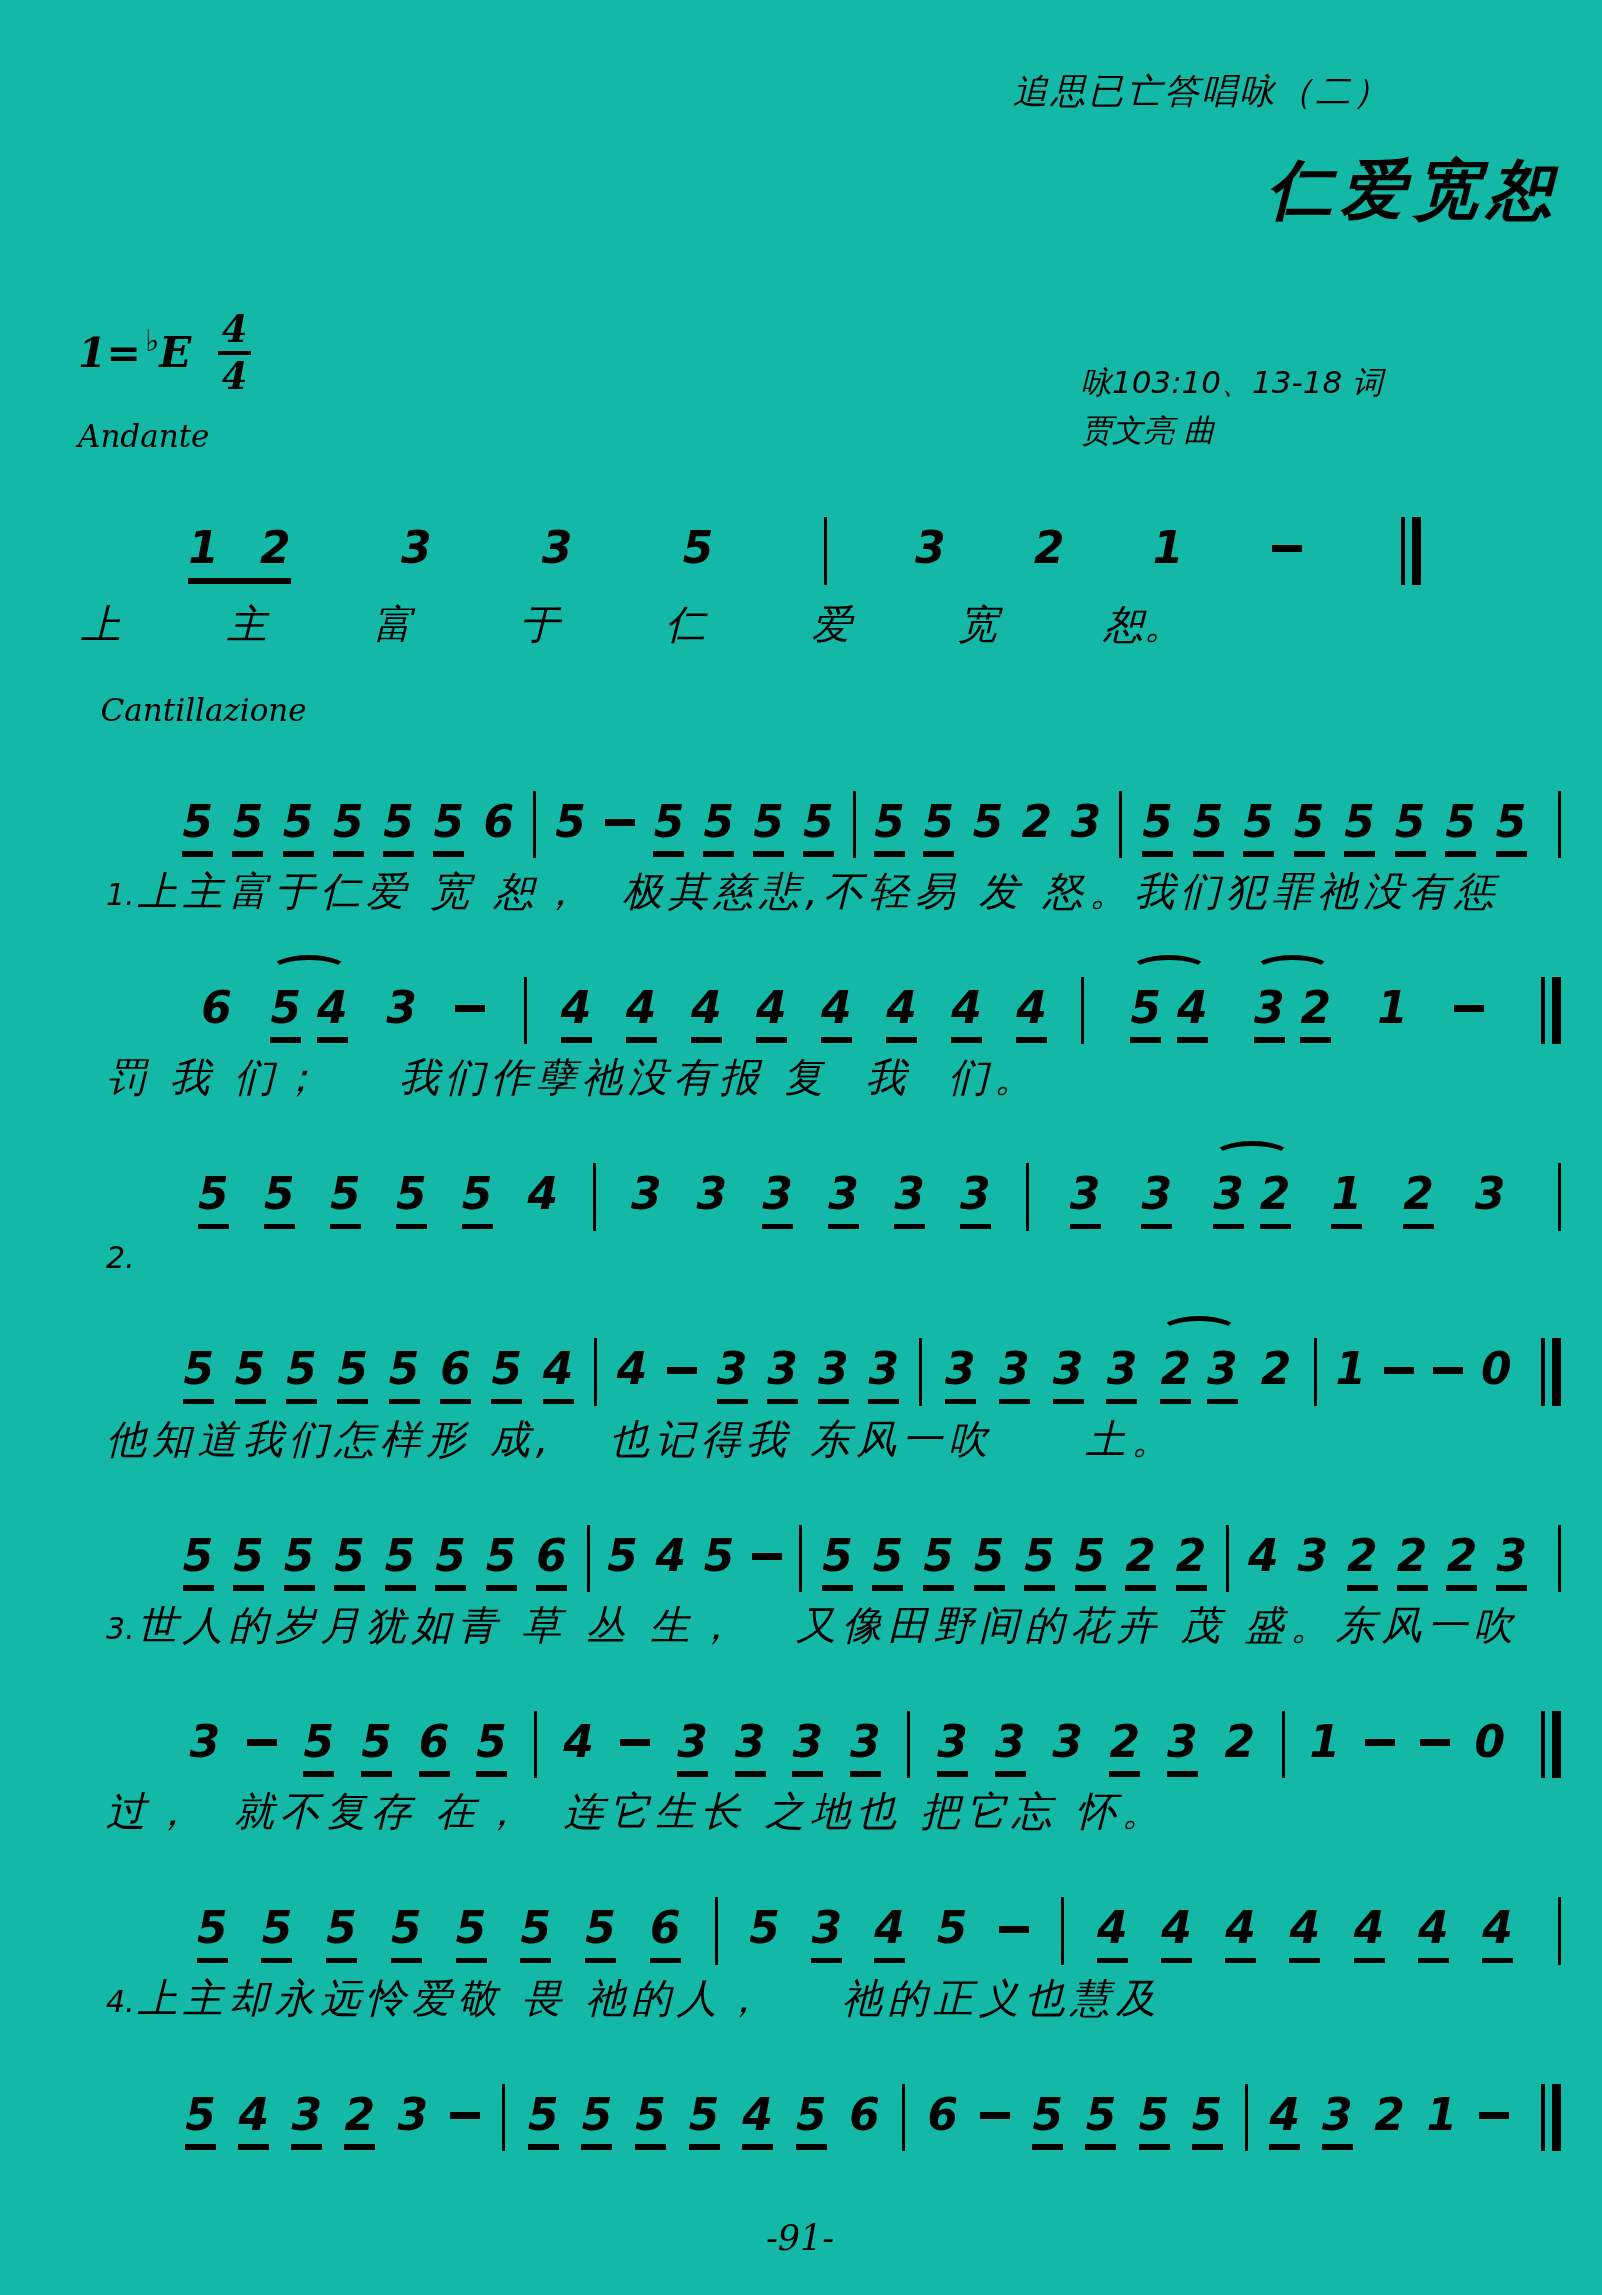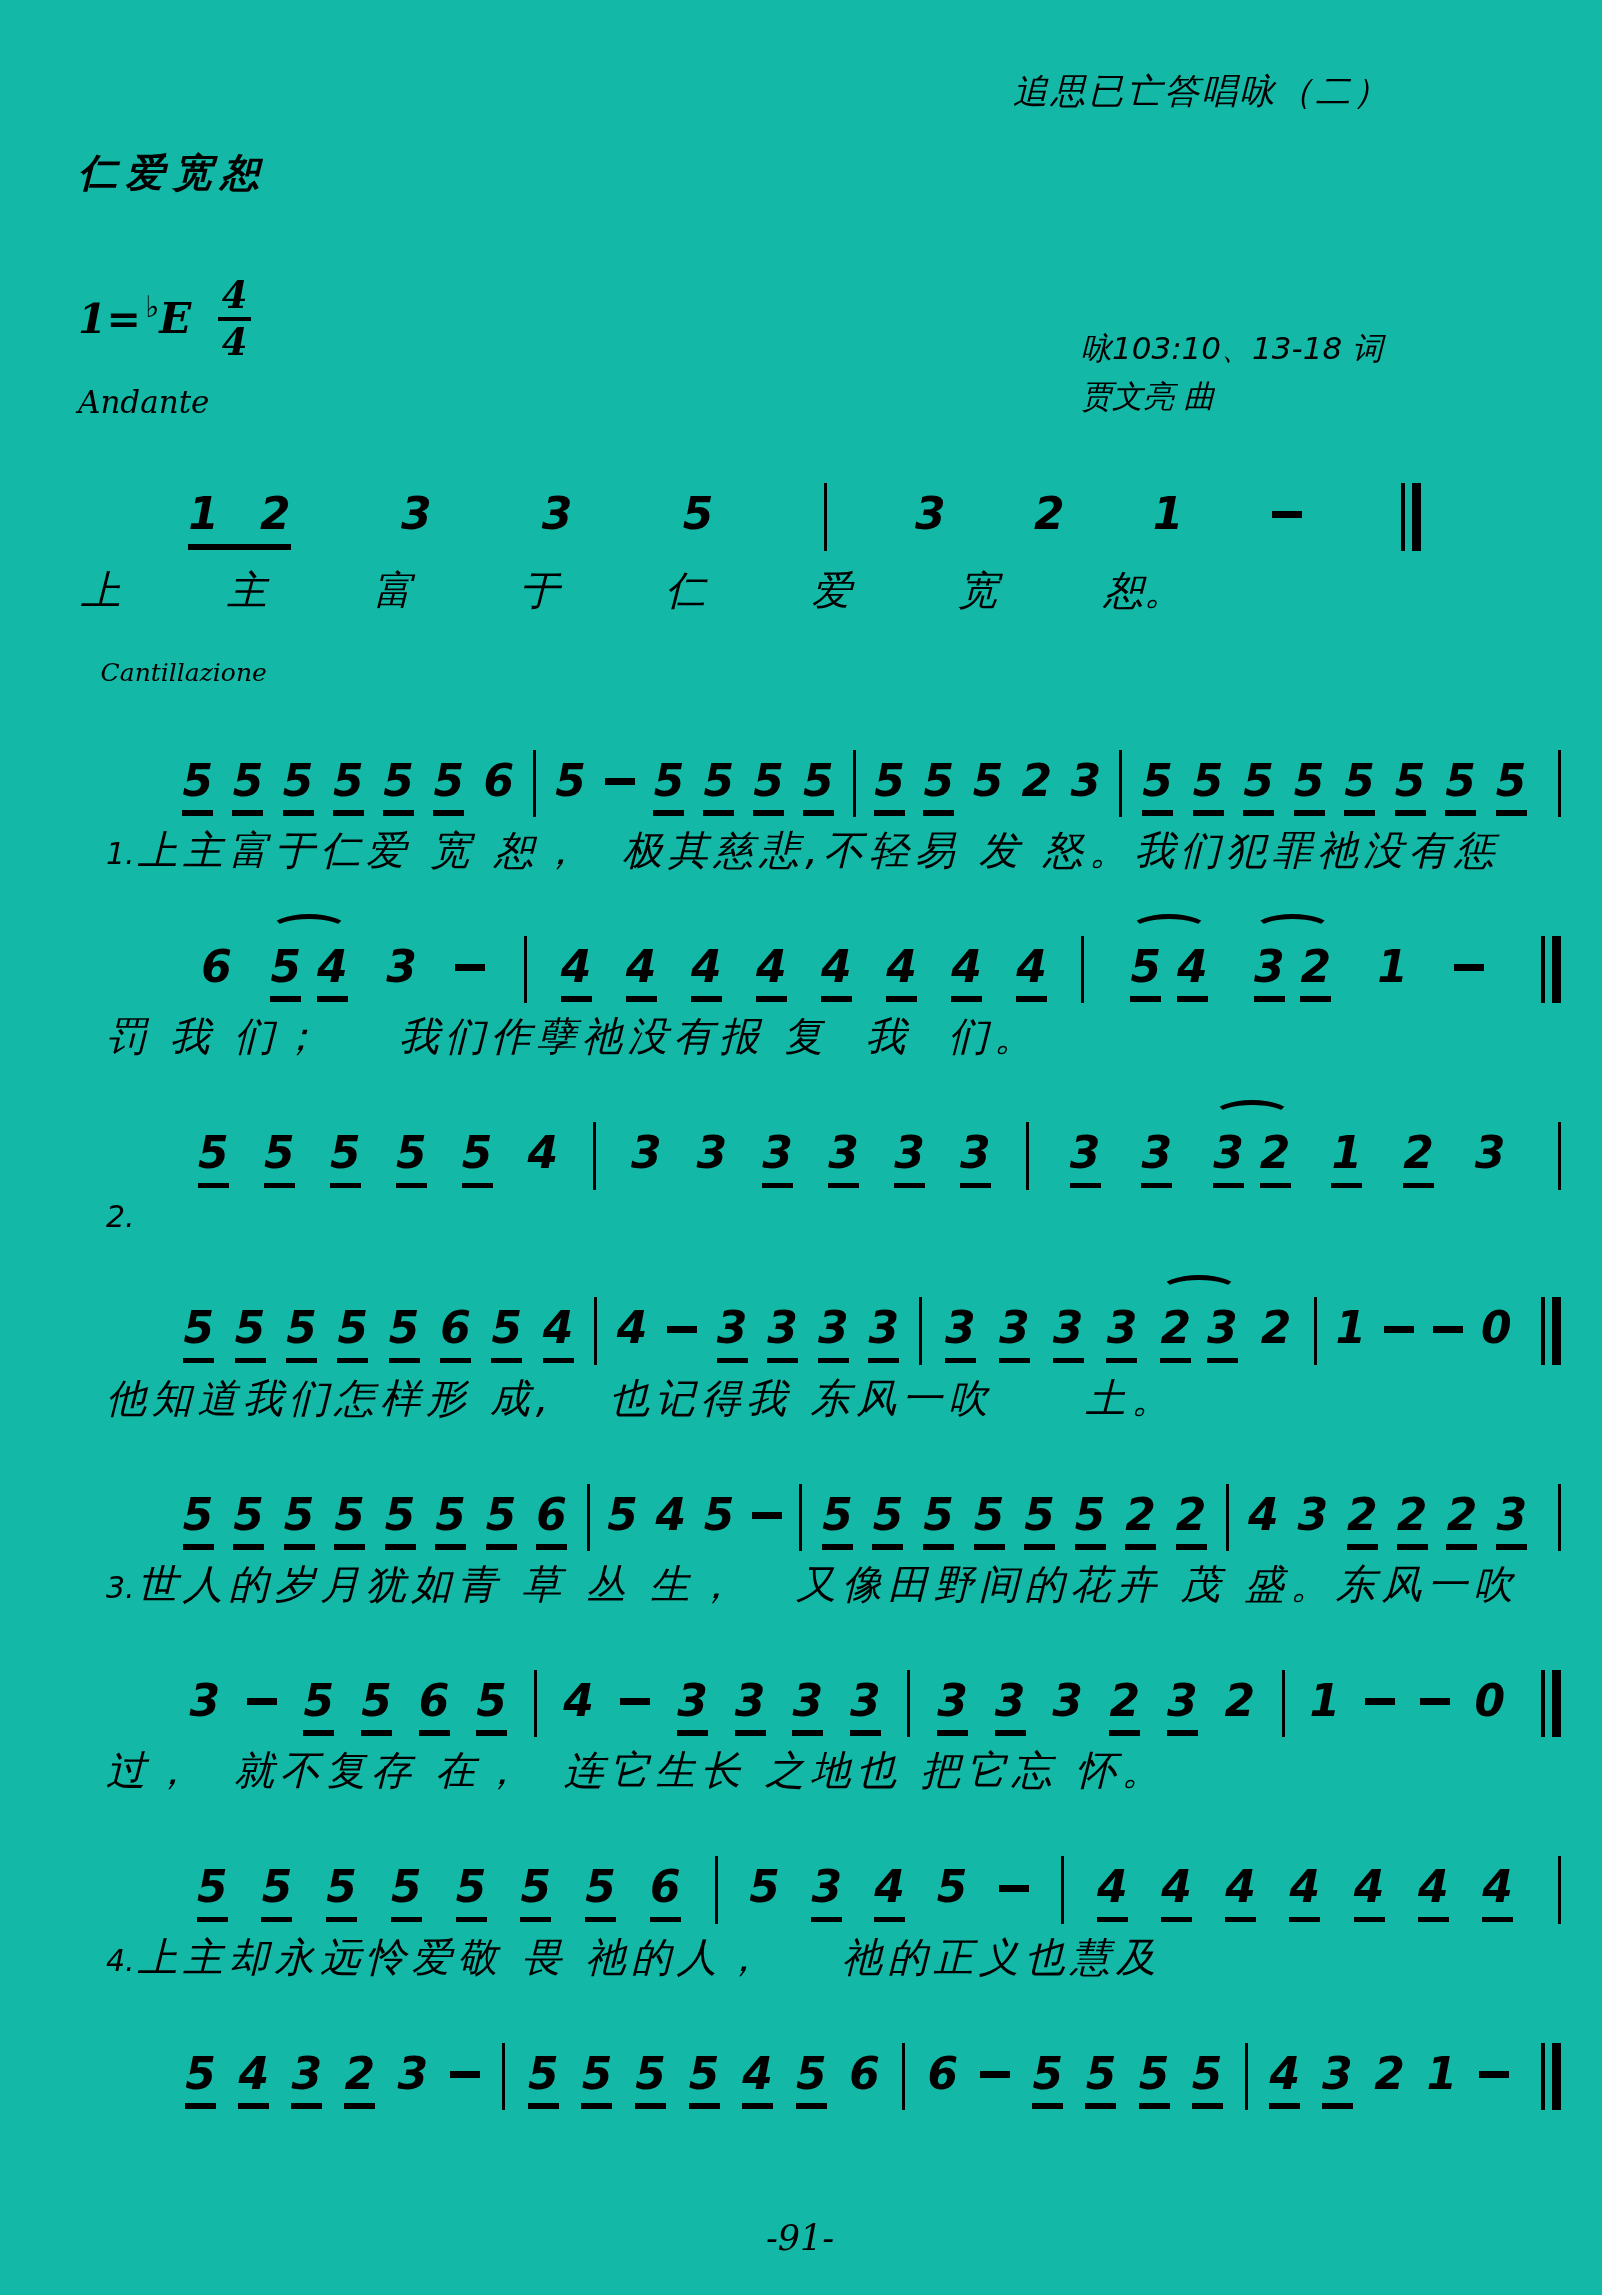--- a/index.html
+++ b/index.html
@@ -1,21 +1,21 @@
 <!DOCTYPE html>
 <html style="font-size:11.3px"><head>
 <meta charset="utf-8">
 <style>
   html,body{margin:0;padding:0;background:#fff;}
   .page{position:relative;width:1602px;height:2295px;background:#14b8a6;color:#000;
         font-family:"DejaVu Sans", sans-serif;overflow:hidden;font-style:italic;}
   .content{padding:68px 41px 0 78px;}
 
   .header{ text-align:right;padding-right:170px;font-size:35px;letter-spacing:2.8px;font-weight:500;}
-  .title{ text-align:left;margin-top:31px;font-size:39px;font-weight:700;letter-spacing:8.5px;
+  .title{ text-align:right;margin-top:31px;font-size:65px;font-weight:700;letter-spacing:8.5px;
           font-family:"DejaVu Serif", serif;}
 
   .meta{display:flex;justify-content:space-between;align-items:flex-end;margin-top:76px;}
   .keys-row{display:flex;align-items:center;font-weight:700;font-size:41px;
             font-family:"DejaVu Serif", serif;line-height:1;}
   .flat{font-size:30px;position:relative;top:-12.7px;margin-left:4.2px;}
   .keyletter{font-size:42px;}
   .meter{display:inline-flex;flex-direction:column;align-items:center;margin-left:27px;
          font-size:37px;line-height:1.08;}
   .m-top{border-bottom:4.2px solid #000;padding:0 3.5px 1.4px 3.5px;}
@@ -48,21 +48,21 @@
   .endbar{display:flex;margin-left:11.3px;}
   .endbar .thin{width:3.5px;background:#000;}
   .endbar .thick{width:9.2px;background:#000;margin-left:7px;}
 
   .lyric-line{margin-top:10px;font-size:40px;display:flex;align-items:baseline;
               margin-left:28px;white-space:pre;line-height:1.15;}
   .vno{font-size:30px;margin-right:2.8px;}
   .lyr{letter-spacing:5.7px;}
   .refrain-lyrics{display:flex;justify-content:space-between;width:1103px;margin-top:11.3px;
                   font-size:40px;margin-left:2.8px;}
-  .cantillazione{margin-top:40px;margin-left:22.6px;font-size:25px;font-family:"DejaVu Serif", serif;}
+  .cantillazione{margin-top:40px;margin-left:22.6px;font-size:31px;font-family:"DejaVu Serif", serif;}
   .page-number{position:absolute;bottom:37px;left:0;right:2px;text-align:center;font-size:35px;
                font-family:"DejaVu Serif", serif;}
 </style>
 </head>
 <body>
 
 <div class="page">
   <div class="content">
 
     <div class="header">追思已亡答唱咏（二）</div>

